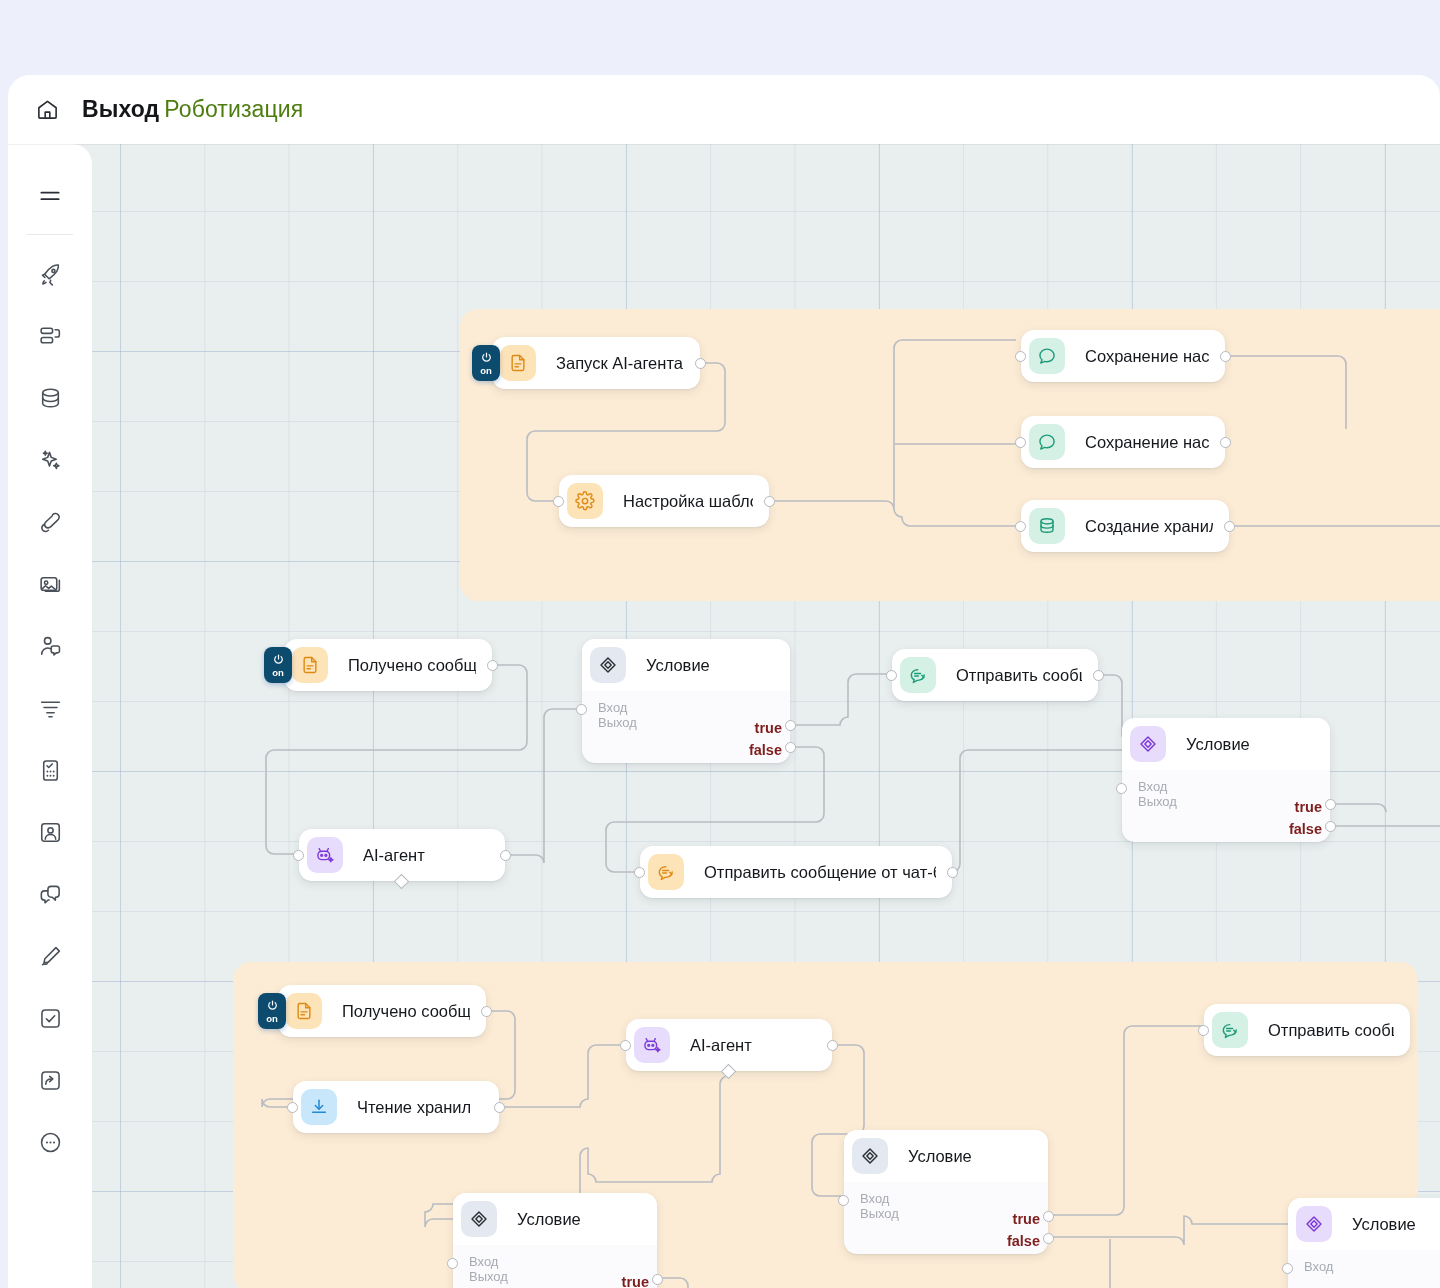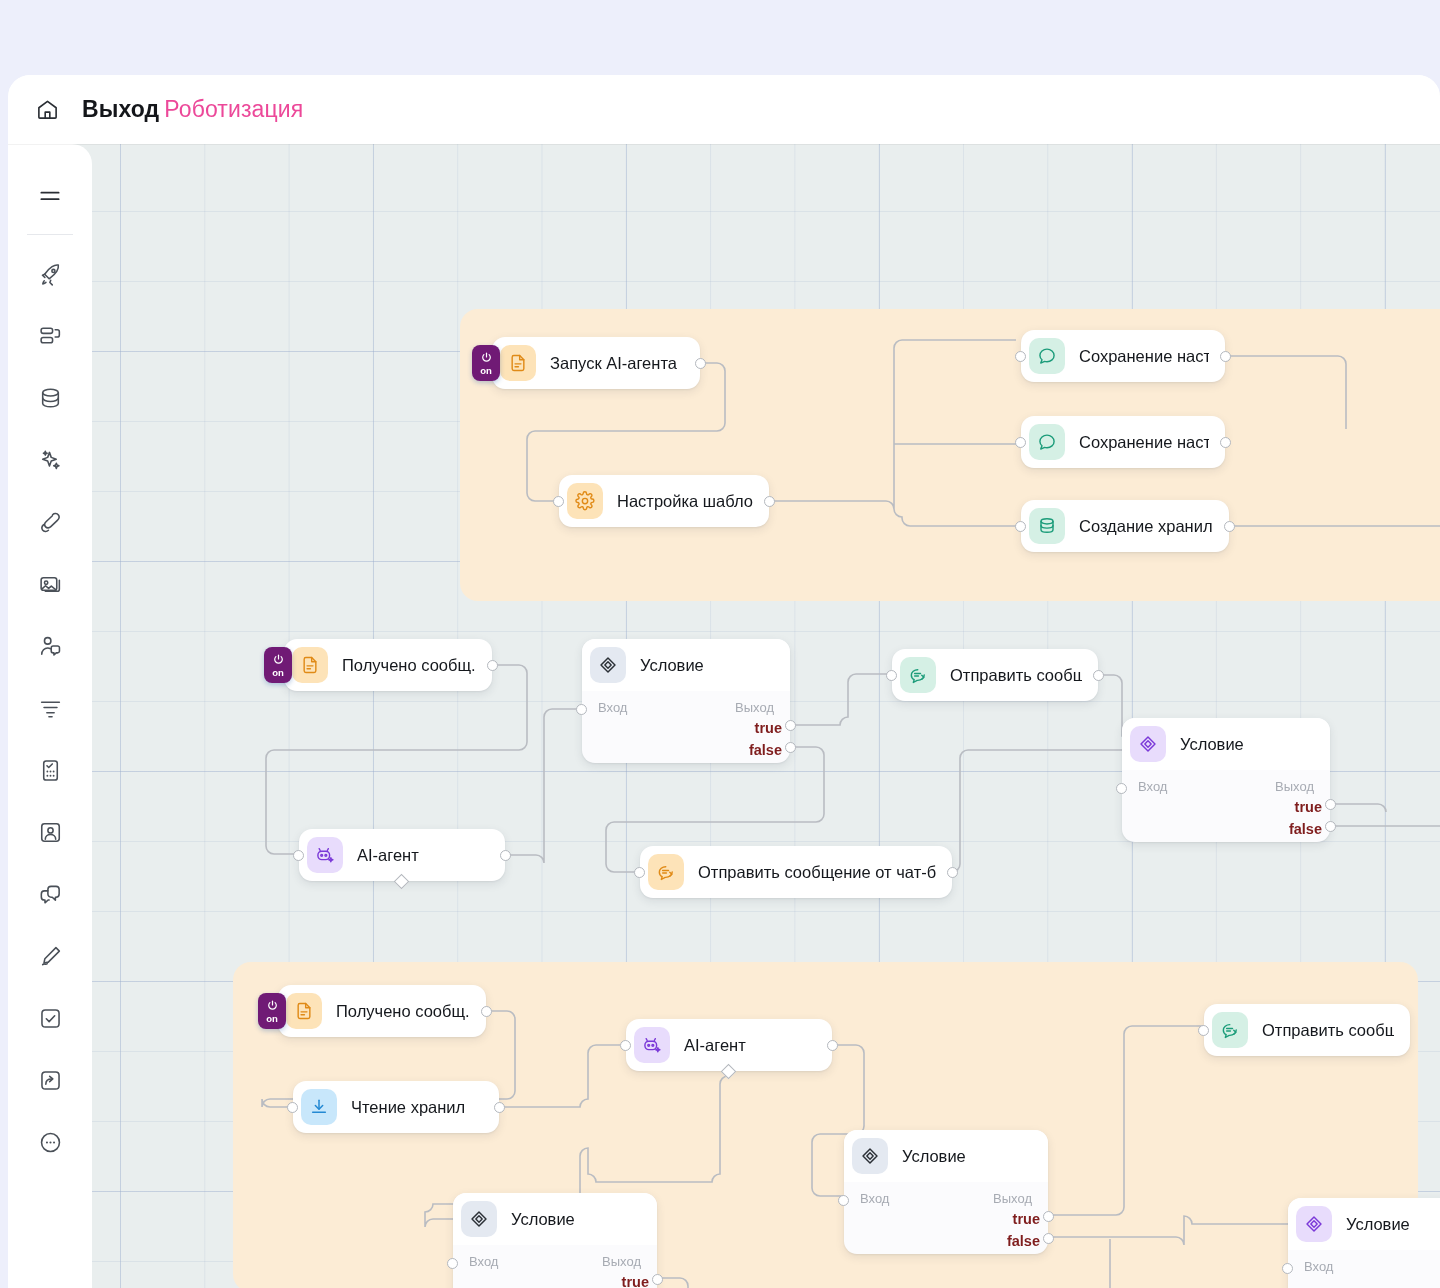--- a/index.html
+++ b/index.html
@@ -30,21 +30,21 @@
     z-index: 40;
     box-shadow: 0 1px 0 rgba(0,0,0,0.05);
   }
   .home-btn {
     width: 34px; height: 34px;
     display: flex; align-items: center; justify-content: center;
     cursor: pointer; flex: none;
   }
   .title { margin-left: 18px; font-size: 23px; letter-spacing: .1px; white-space: nowrap; }
   .title .b { font-weight: 700; color: #14161a; }
-  .title .g { font-weight: 400; color: #ec4899; margin-left: 5px; }
+  .title .g { font-weight: 400; color: #4d7c0f; margin-left: 5px; }
 
   
   .canvas {
     position: absolute; left: 0; top: 69px;
     width: 1432px; height: 1144px;
     background-color: #e9eeee;
     background-image:
       linear-gradient(to right, rgba(150,170,205,.34) 1px, transparent 1px),
       linear-gradient(to bottom, rgba(150,170,205,.34) 1px, transparent 1px);
     background-size: 253px 210px;
@@ -97,20 +97,21 @@
     background: #ffffff;
     border-radius: 13px;
     box-shadow: 0 3px 10px rgba(40,50,70,.10), 0 1px 2px rgba(40,50,70,.07);
     display: flex; flex-direction: column;
     cursor: pointer;
   }
   .node-head {
     display: flex; align-items: center;
     height: 52px; padding-left: 8px; padding-right: 16px;
     flex: none;
+    gap: 6px;
   }
   .node-ic {
     width: 36px; height: 36px; border-radius: 10px;
     display: flex; align-items: center; justify-content: center;
     flex: none;
   }
   .node-label {
     margin-left: 14px; font-size: 16.5px; color: #15181d;
     white-space: nowrap; overflow: hidden;
   }
@@ -118,23 +119,24 @@
   .ic-teal   { background: #d5f0e5; color: #1c9c7a; }
   .ic-purple { background: #e8dcfc; color: #7b39d8; }
   .ic-blue   { background: #c8e7fb; color: #2389d3; }
   .ic-gray   { background: #e4e9f1; color: #2b3036; }
 
   
   .node.cond { background: #fbfbfd; }
   .node.cond .node-head { background: #fff; border-radius: 13px 13px 0 0; }
   .cond-body { position: relative; flex: 1; }
   .cond-row {
-    display: flex; justify-content: space-between;
+    display: flex; justify-content: flex-end;
     padding: 0 16px; font-size: 13px; color: #a7abb3;
     margin-top: 9px;
+    flex-direction: column;
   }
   .cond-out {
     position: absolute; right: 8px;
     font-size: 14.5px; color: #7f1d1d; font-weight: 700;
   }
 
   
   .port {
     position: absolute; width: 11px; height: 11px;
     border-radius: 50%; background: #fff;
@@ -148,21 +150,21 @@
     background: #fff; border: 1.5px solid #b4b8be;
     transform: rotate(45deg);
     bottom: -6px; left: 50%; margin-left: -6px;
     z-index: 6;
   }
 
   
   .on-badge {
     position: absolute; left: -20px; top: 8px;
     width: 28px; height: 36px; border-radius: 8px;
-    background: #701a75;
+    background: #0c4a6e;
     display: flex; flex-direction: column;
     align-items: center; justify-content: center;
     color: #fff; z-index: 2;
     box-shadow: 0 2px 5px rgba(30,90,170,.3);
   }
   .on-badge .txt { font-size: 9.5px; line-height: 1; margin-top: 2px; font-weight: 600; }
 </style>
 </head>
 <body>
 

